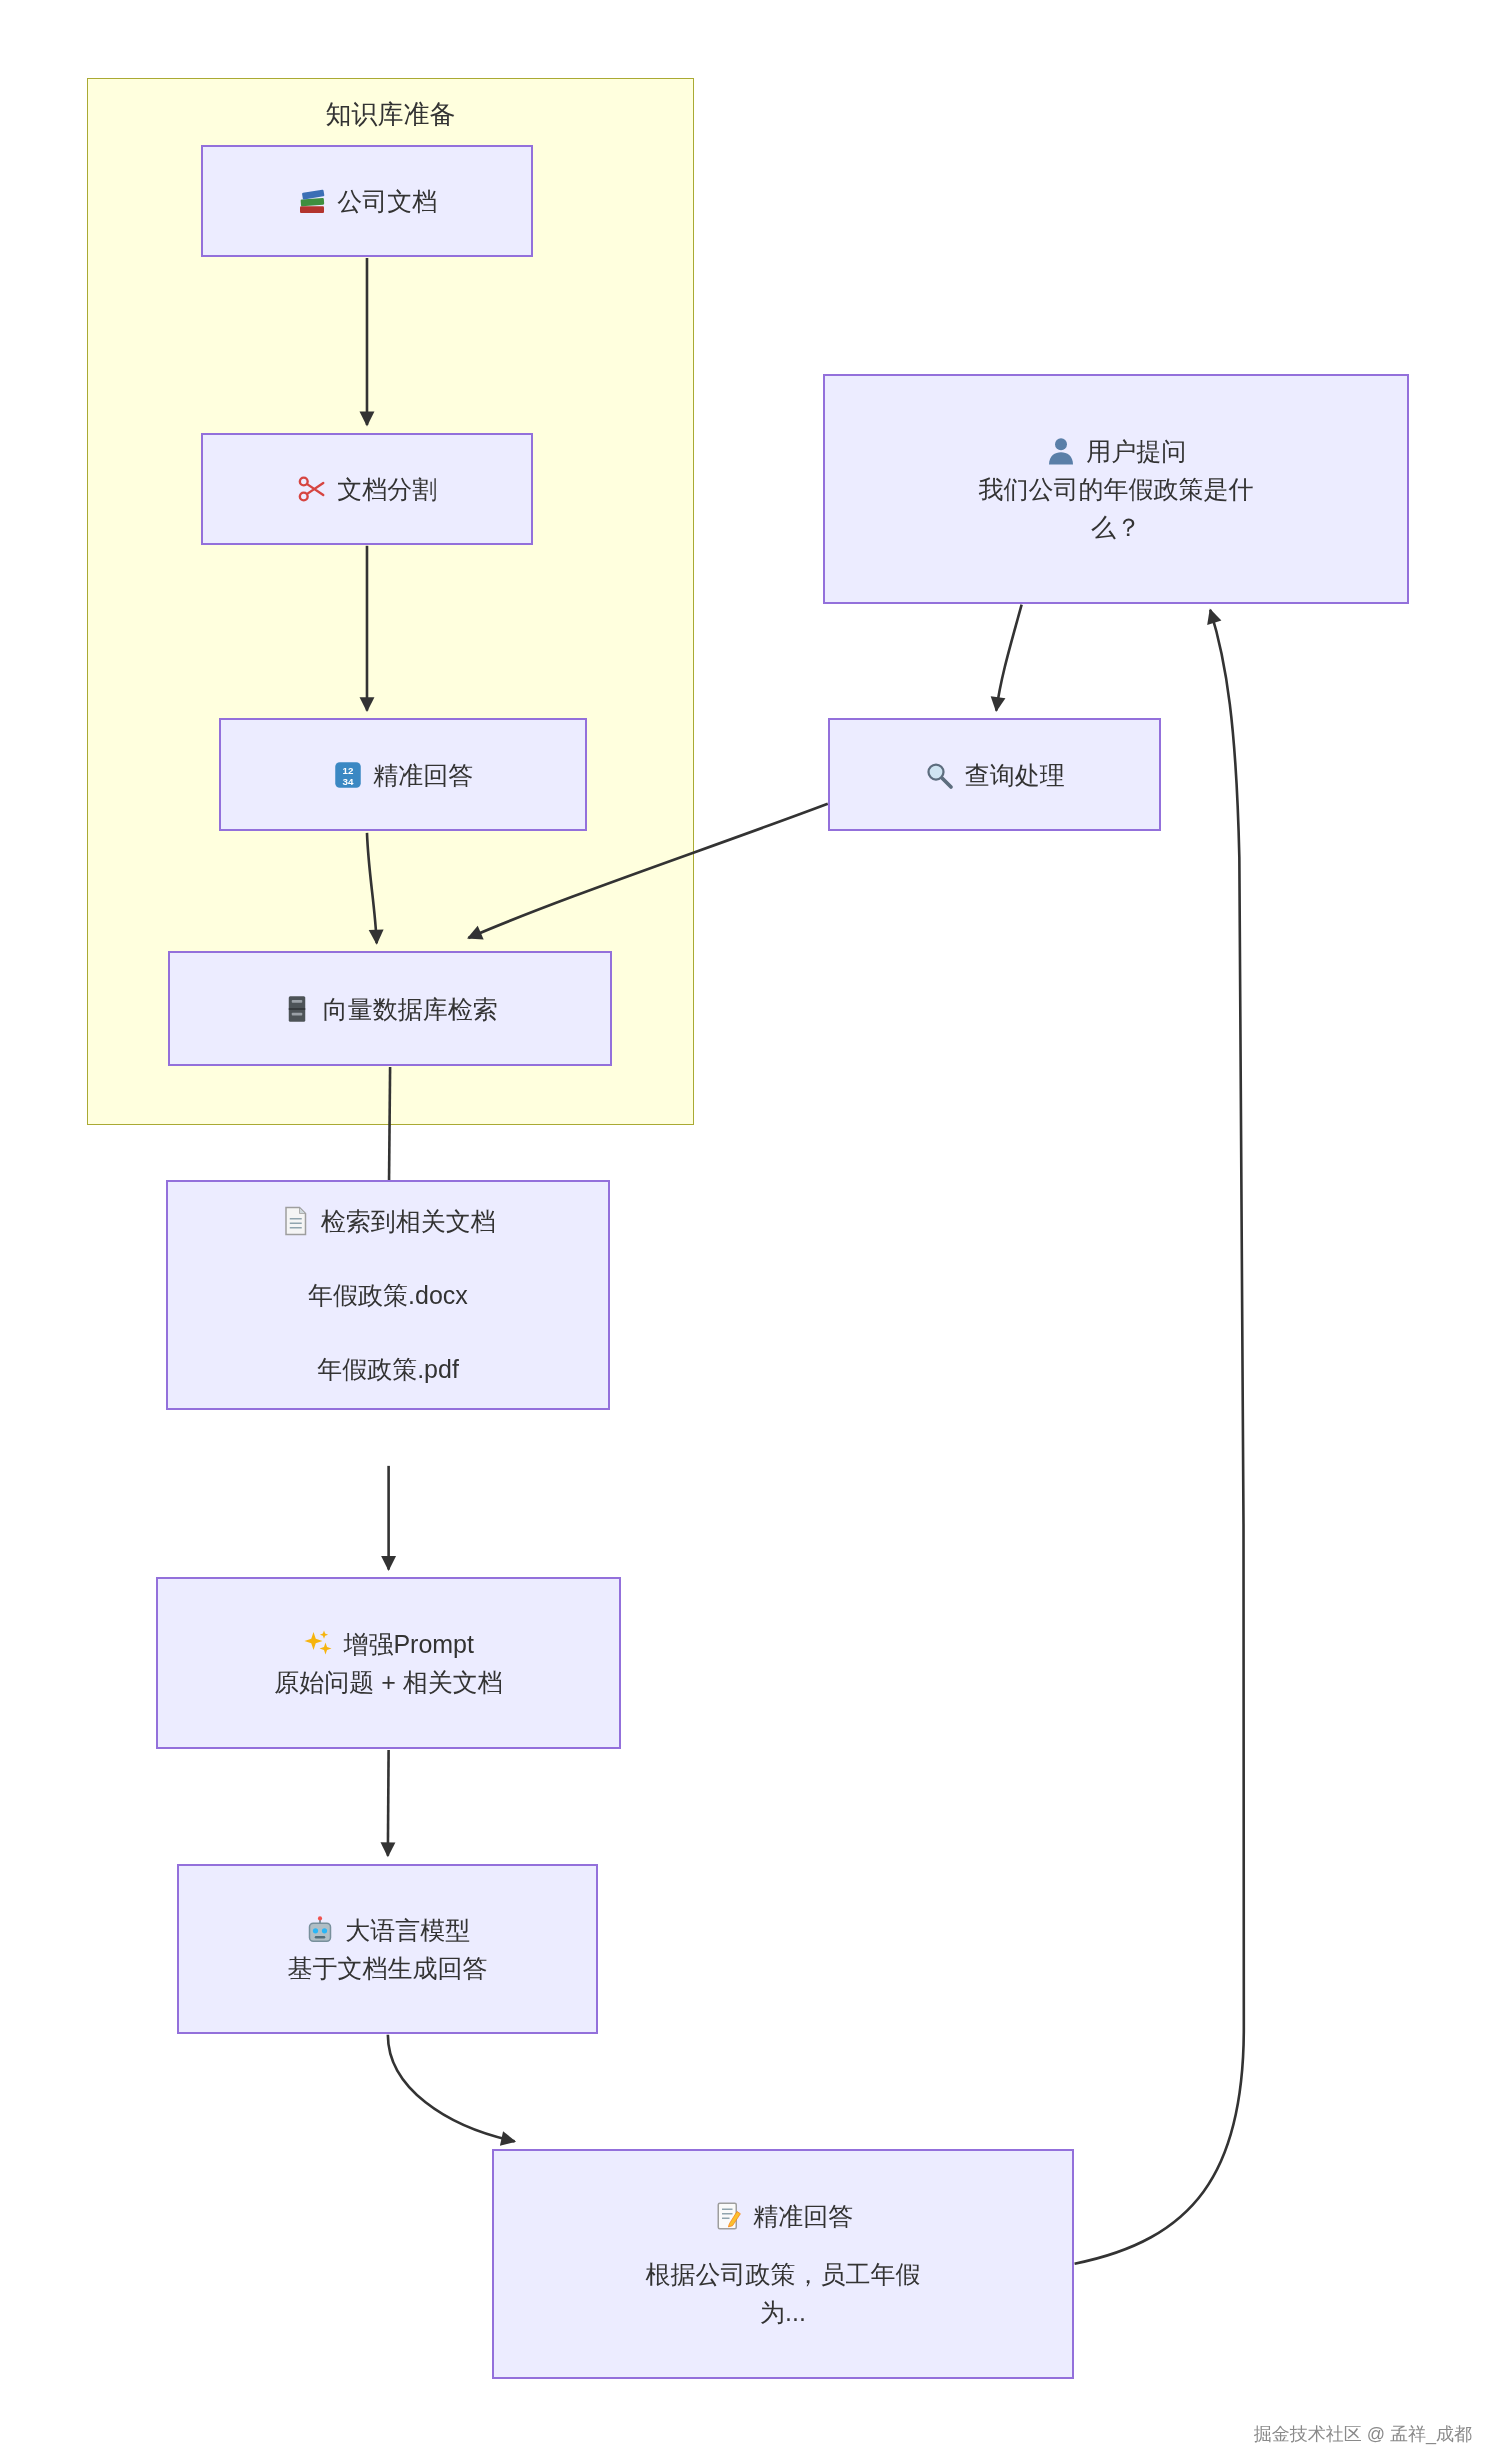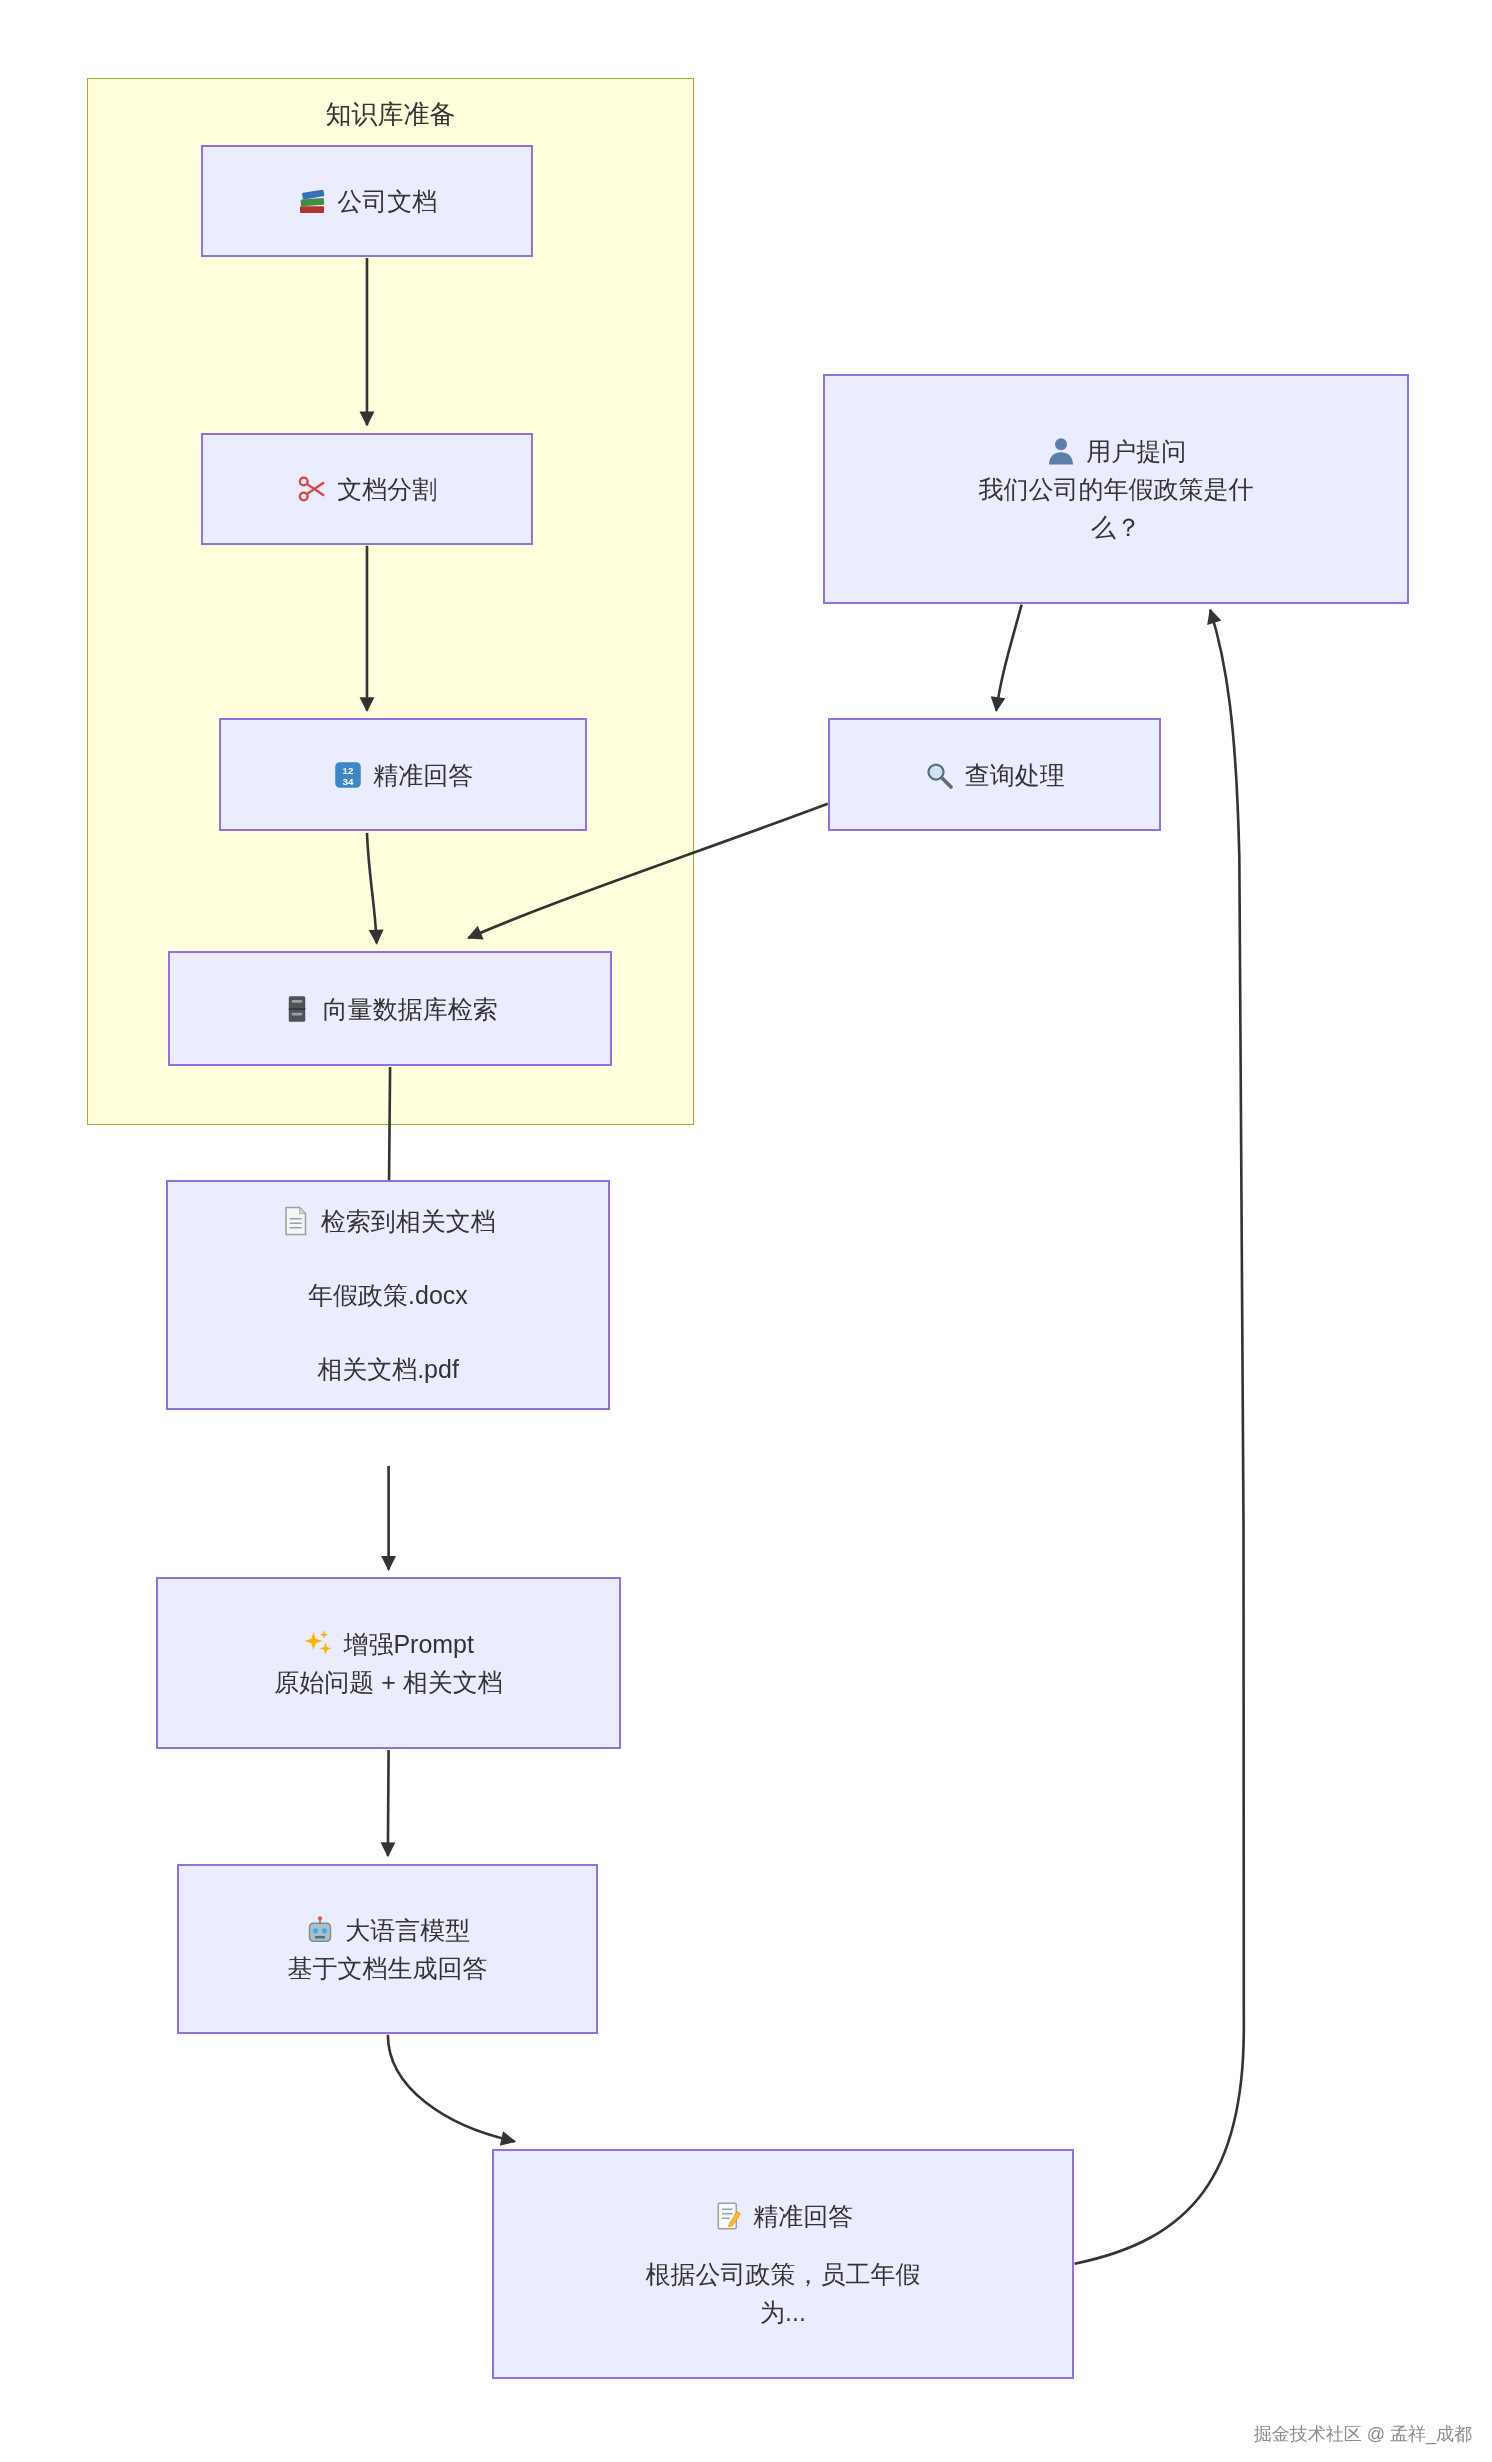--- a/index.html
+++ b/index.html
@@ -205,21 +205,21 @@
           <path d="M8 2 L26 2 L34 10 L34 38 L8 38 Z" fill="#f5f5f5" stroke="#9e9e9e" stroke-width="2"></path>
           <path d="M26 2 L26 10 L34 10 Z" fill="#cfd8dc" stroke="#9e9e9e" stroke-width="1"></path>
           <line x1="13" y1="17" x2="29" y2="17" stroke="#90a4ae" stroke-width="2"></line>
           <line x1="13" y1="23" x2="29" y2="23" stroke="#90a4ae" stroke-width="2"></line>
           <line x1="13" y1="29" x2="29" y2="29" stroke="#90a4ae" stroke-width="2"></line>
         </svg>
       </span>
       <span>检索到相关文档</span>
     </div>
     <div class="body-line">年假政策.docx</div>
-    <div class="body-line">相关文档.pdf</div>
+    <div class="body-line">年假政策.pdf</div>
   </div>
 
   <div class="node" id="n-prompt">
     <div class="line1">
       <span class="ic">
         <svg viewBox="0 0 40 40" fill="#f6b40e">
           <path d="M14 4 L17 13 L26 16 L17 19 L14 28 L11 19 L2 16 L11 13 Z"></path>
           <path d="M30 18 L32 24 L38 26 L32 28 L30 34 L28 28 L22 26 L28 24 Z"></path>
           <path d="M28 2 L29.5 6 L33.5 7.5 L29.5 9 L28 13 L26.5 9 L22.5 7.5 L26.5 6 Z"></path>
         </svg>

